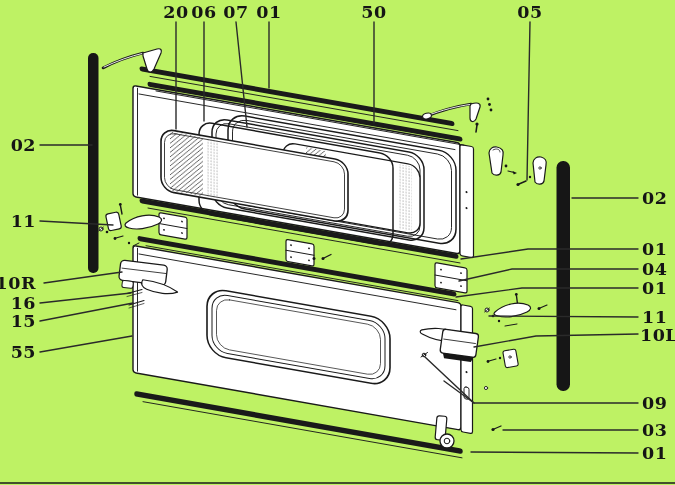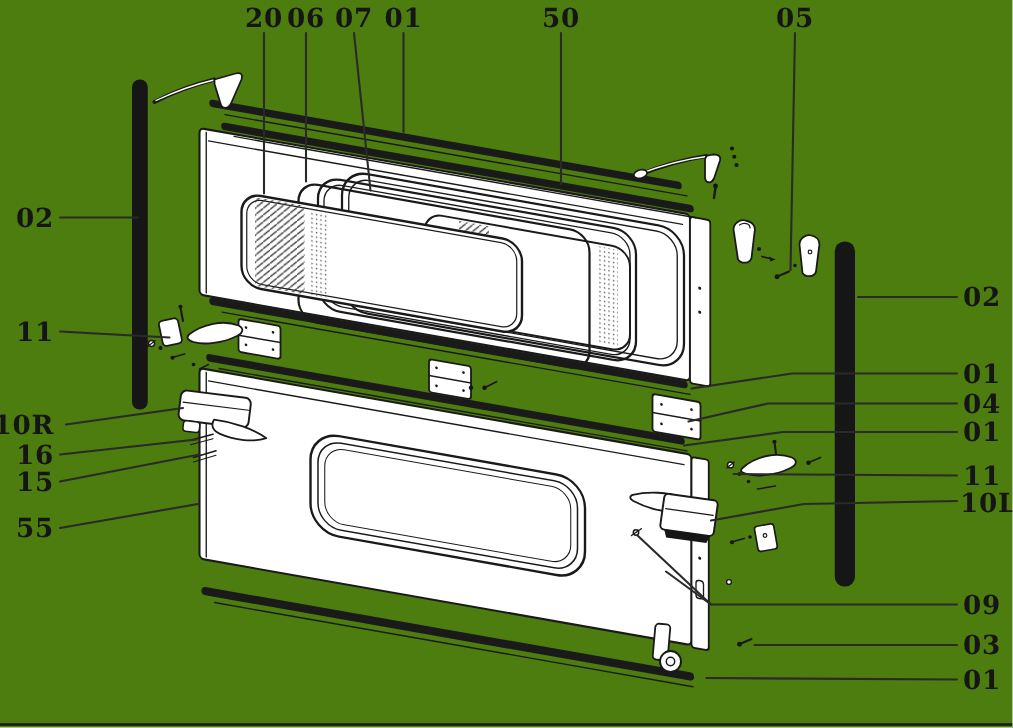--- a/index.html
+++ b/index.html
@@ -1,16 +1,16 @@
 <!DOCTYPE html>
 <html><head>
 <meta charset="utf-8">
 <style>
   html,body{margin:0;padding:0;background:#ffffff;}
-  .stage{position:relative;width:675px;height:485px;background:#4d7c0f;overflow:hidden;
+  .stage{position:relative;width:675px;height:485px;background:#bef264;overflow:hidden;
          font-family:"DejaVu Serif","Liberation Serif",serif;}
   svg{position:absolute;left:0;top:0;}
   .art{stroke:#1a1a1a;fill:none;stroke-linecap:round;stroke-linejoin:round;}
   .wf{fill:#ffffff;}
   .ink{fill:#161616;stroke:none;}
   .thin{stroke-width:0.9;}
   .leaders{stroke:#2a2a2a;stroke-width:1.4;fill:none;stroke-linecap:round;}
   .lbl{font-family:"DejaVu Serif","Liberation Serif",serif;font-weight:700;font-size:17.5px;
        fill:#151515;letter-spacing:0.5px;}
 </style>

